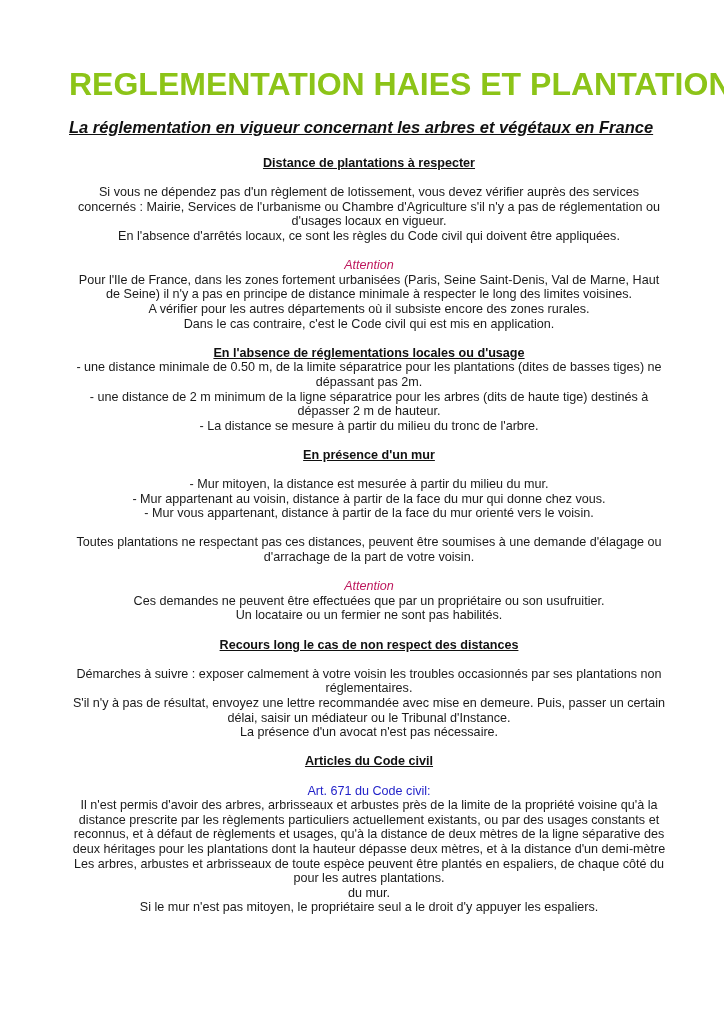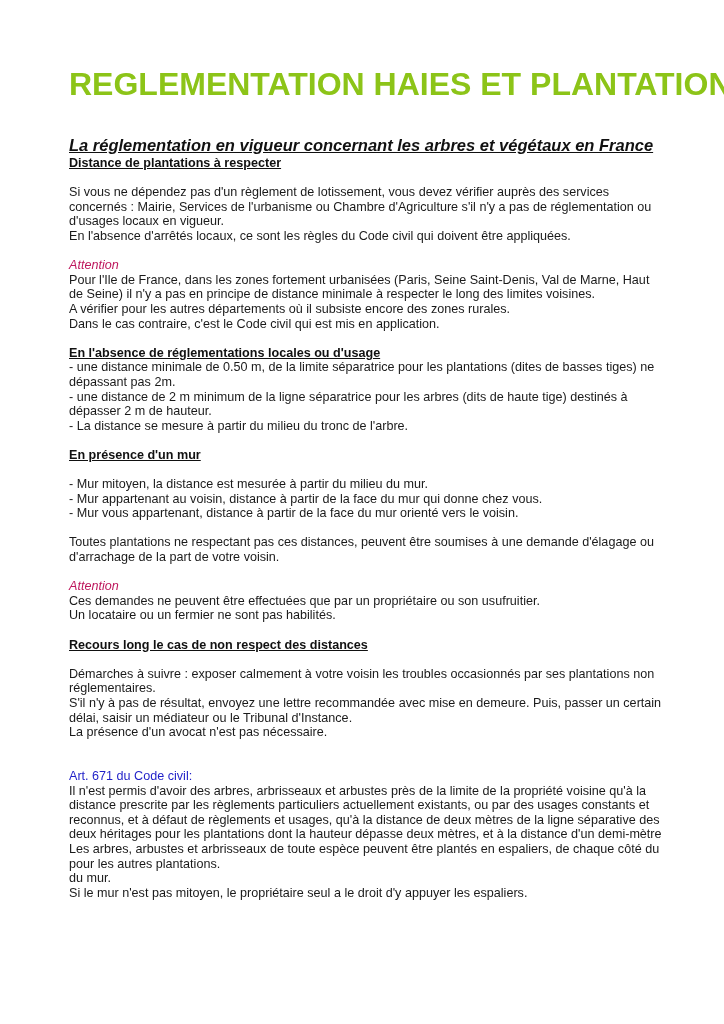--- a/index.html
+++ b/index.html
@@ -2,22 +2,22 @@
 <html><head>
 <meta charset="utf-8">
 <style>
   html, body { margin: 0; padding: 0; background: #ffffff; }
   body { width: 724px; height: 1024px; overflow: hidden; position: relative;
          font-family: "Liberation Sans", sans-serif; color: #1a1a1a; }
   .page { position: absolute; left: 69px; top: 0; width: 600px; }
   .title { position: absolute; left: 0; top: 66px; width: 600px; text-align: right;
            font-size: 32px; font-weight: bold; color: #8cc418; letter-spacing: 0; white-space: nowrap; }
   .subtitle { position: absolute; left: 0; top: 118px; width: 600px; white-space: nowrap;
-              font-size: 16.5px; font-weight: bold; font-style: italic; text-decoration: underline; color: #111; margin-top: 18px; }
-  .flow { position: absolute; left: 0; top: 156px; width: 600px; font-size: 12.6px; line-height: 14.6px; }
+              font-size: 16.5px; font-weight: bold; font-style: italic; text-decoration: underline; color: #111; }
+  .flow { position: absolute; left: 0; top: 156px; width: 600px; font-size: 12.6px; line-height: 14.6px; text-align: center; }
   .h { font-weight: bold; text-decoration: underline; color: #111; }
   .gap { height: 14.6px; }
   .attn { color: #be185d; font-style: italic; }
   .art { color: #1f1fc8; }
   .line { display: block; white-space: nowrap; }
 </style>
 </head>
 <body>
 
 <div class="page">
@@ -78,20 +78,21 @@
     <div class="gap"></div>
     <div>
         <span class="line">Démarches à suivre : exposer calmement à votre voisin les troubles occasionnés par ses plantations non</span>
         <span class="line">réglementaires.</span>
         <span class="line">S'il n'y à pas de résultat, envoyez une lettre recommandée avec mise en demeure. Puis, passer un certain</span>
         <span class="line">délai, saisir un médiateur ou le Tribunal d'Instance.</span>
         <span class="line">La présence d'un avocat n'est pas nécessaire.</span>
       </div>
     <div class="gap"></div>
 
+    <div class="h">Articles du Code civil</div>
     <div class="gap"></div>
     <div class="art">Art. 671 du Code civil:</div>
     <div>
         <span class="line">Il n'est permis d'avoir des arbres, arbrisseaux et arbustes près de la limite de la propriété voisine qu'à la</span>
         <span class="line">distance prescrite par les règlements particuliers actuellement existants, ou par des usages constants et</span>
         <span class="line">reconnus, et à défaut de règlements et usages, qu'à la distance de deux mètres de la ligne séparative des</span>
         <span class="line">deux héritages pour les plantations dont la hauteur dépasse deux mètres, et à la distance d'un demi-mètre</span>
         <span class="line">Les arbres, arbustes et arbrisseaux de toute espèce peuvent être plantés en espaliers, de chaque côté du</span>
         <span class="line">pour les autres plantations.</span>
         <span class="line">du mur.</span>

